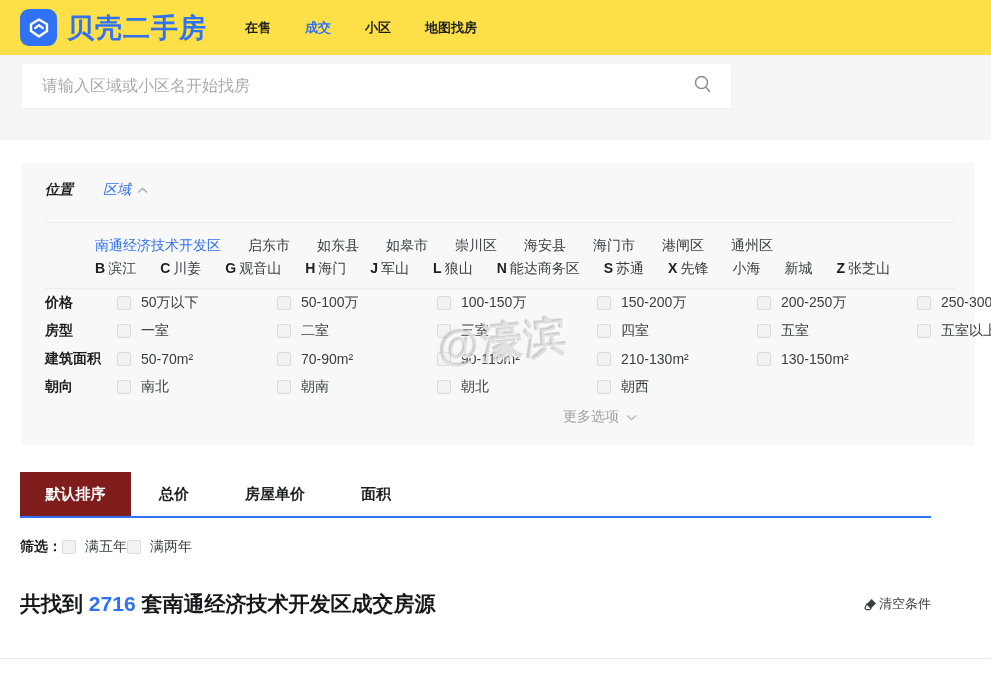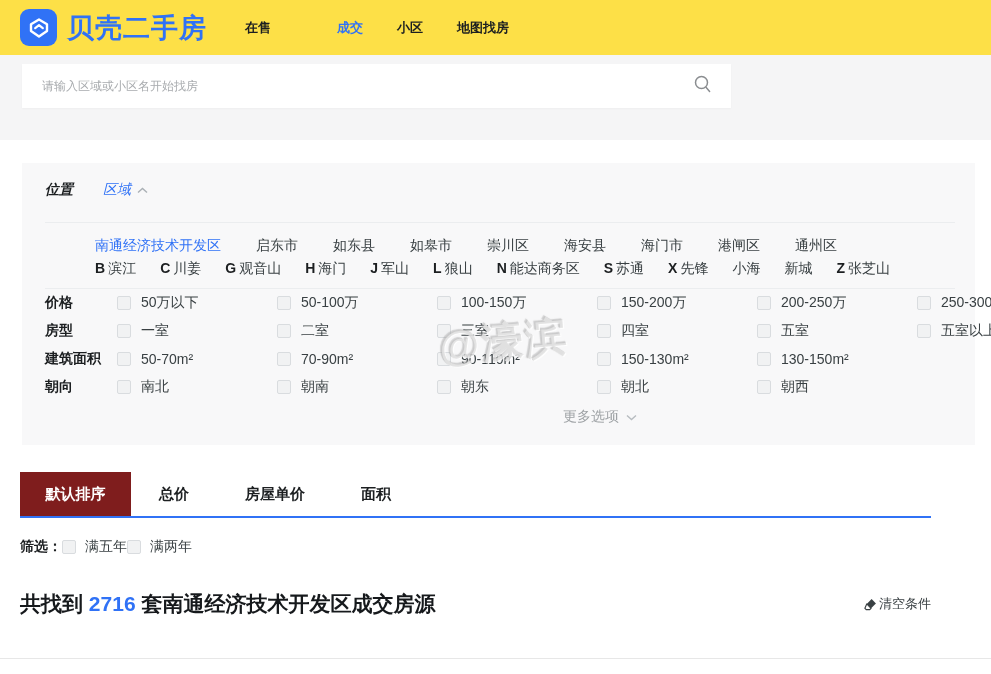--- a/index.html
+++ b/index.html
@@ -8,34 +8,34 @@
     font-family: "Liberation Sans", "DejaVu Sans", sans-serif;
     background: #fff; color: #394043; position: relative; overflow: hidden;
   }
   
   .header { height: 55px; display: flex; align-items: center; padding-left: 20px; background: #fde047; }
   .logo { display: flex; align-items: center; }
   .logo-icon { width: 37px; height: 37px; border-radius: 9px; background: #3072F6; display: flex; align-items: center; justify-content: center; }
   .logo-text { font-size: 27px; font-weight: bold; color: #3072F6; margin-left: 10px; letter-spacing: 1px; }
   .top-nav { display: flex; margin-left: 38px; gap: 34px; }
   .top-nav .nav-item { font-size: 13px; font-weight: bold; color: #1c1f21; cursor: pointer; }
-  .top-nav .nav-item.active { color: #3072F6; margin-left: 32px; }
+  .top-nav .nav-item.active { color: #3072F6; }
   
   .search-band { background: #f5f5f6; padding: 9px 0 32px 22px; }
   .search-box { width: 709px; height: 44px; background: #fff; display: flex; align-items: center; padding: 0 18px 0 20px; box-shadow: 0 1px 2px rgba(0,0,0,0.03); }
-  .search-box input { flex: 1; border: none; outline: none; font-size: 12px; color: #a21caf; background: transparent; font-family: inherit; }
+  .search-box input { flex: 1; border: none; outline: none; font-size: 16px; color: #a21caf; background: transparent; font-family: inherit; }
   .search-box input::placeholder { color: #a8abae; }
   
   .filter-panel { margin: 23px 16px 0 22px; background: #f8f8f9; padding: 17px 20px 18px 23px; }
   .loc-row { display: flex; align-items: center; height: 20px; font-style: italic; }
   .loc-label { font-size: 14px; font-weight: bold; color: #1c1f21; }
   .region-link { font-size: 14px; color: #3072F6; margin-left: 30px; cursor: pointer; display: flex; align-items: center; gap: 6px; }
   .divider { border-top: 1px solid #ebedef; margin-top: 22px; }
   .divider2 { border-top: 1px solid #ebedef; margin-top: 6px; }
-  .district-row { display: flex; gap: 35px; margin-left: 50px; padding-top: 13px; height: 33px; align-items: center; font-size: 14px; }
+  .district-row { display: flex; gap: 27px; margin-left: 50px; padding-top: 13px; height: 33px; align-items: center; font-size: 14px; }
   .district-row.second { padding-top: 0; height: 26px; gap: 24px; }
   .district { color: #394043; cursor: pointer; white-space: nowrap; }
   .district.selected { color: #3072F6; }
   .sub-letter { font-weight: bold; color: #1c1f21; margin-right: 3px; }
   .opt-grid { display: grid; grid-template-columns: 72px 160px 160px 160px 160px 160px 160px; align-items: center; height: 28px; }
   .opt-grid:first-of-type { margin-top: 14px; }
   .row-label { font-size: 14px; font-weight: bold; color: #1c1f21; }
   .opt { display: flex; align-items: center; gap: 10px; font-size: 14px; color: #394043; cursor: pointer; }
   .cbx { width: 14px; height: 14px; background: #f1f2f3; border: 1px solid #d9dcdf; border-radius: 2px; flex: 0 0 auto; }
   .more-row { margin-top: 6px; height: 20px; }
@@ -199,41 +199,37 @@
     <span class="opt">
         <span class="cbx"></span>
         <span>70-90m²</span>
       </span>
     <span class="opt">
         <span class="cbx"></span>
         <span>90-110m²</span>
       </span>
     <span class="opt">
         <span class="cbx"></span>
-        <span>150-130m²</span>
+        <span>210-130m²</span>
       </span>
     <span class="opt">
         <span class="cbx"></span>
         <span>130-150m²</span>
       </span>
   </div>
 
   <div class="opt-grid">
     <span class="row-label">朝向</span>
     <span class="opt">
         <span class="cbx"></span>
         <span>南北</span>
       </span>
     <span class="opt">
         <span class="cbx"></span>
         <span>朝南</span>
-      </span>
-    <span class="opt">
-        <span class="cbx"></span>
-        <span>朝东</span>
       </span>
     <span class="opt">
         <span class="cbx"></span>
         <span>朝北</span>
       </span>
     <span class="opt">
         <span class="cbx"></span>
         <span>朝西</span>
       </span>
     <span></span>

